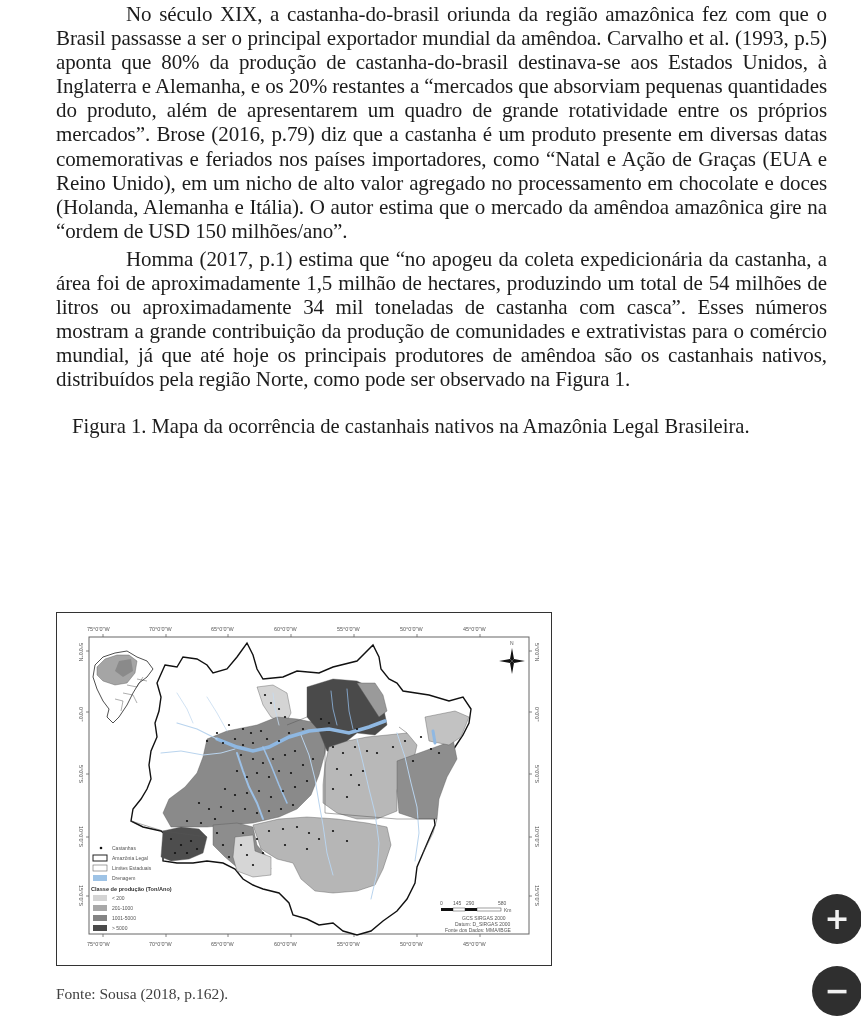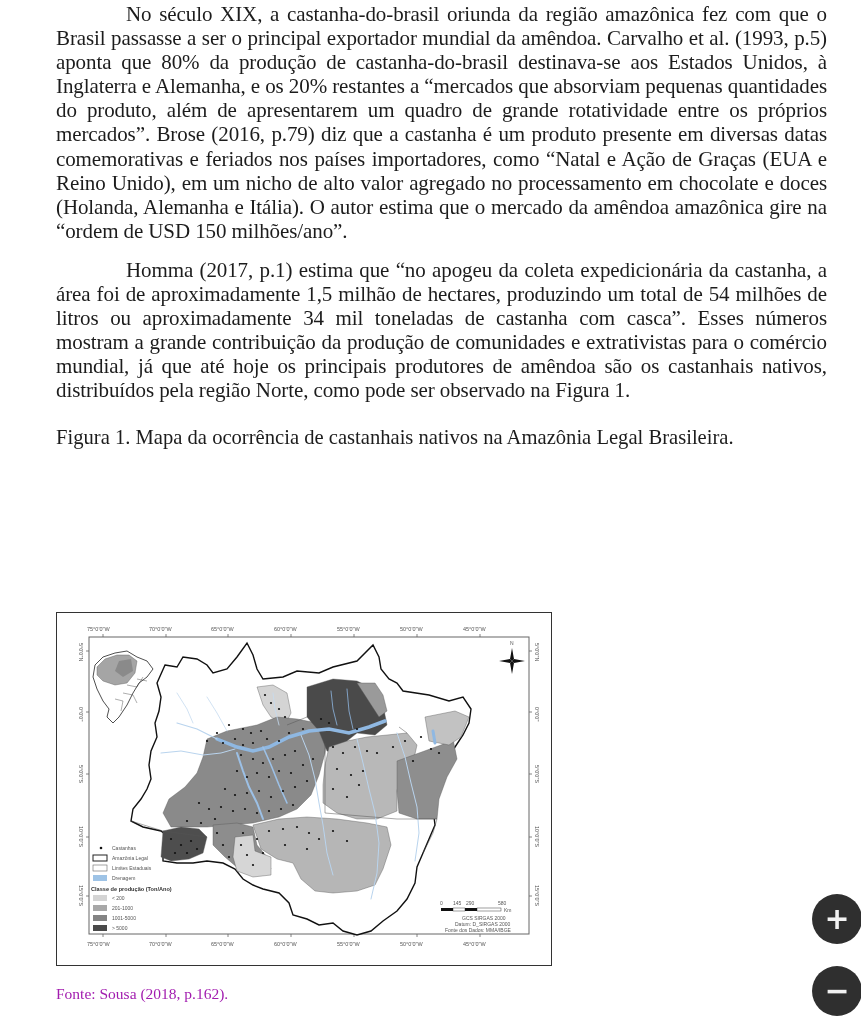--- a/index.html
+++ b/index.html
@@ -8,33 +8,33 @@
     font-family: "Liberation Serif", "DejaVu Serif", serif;
     color: #1c1c1c;
   }
   .page { position: absolute; left: 56px; top: 0; width: 771px; }
   .para {
     margin: 0; font-size: 21px; line-height: 24.1px;
     text-align: justify; text-indent: 70px;
     letter-spacing: -0.1px;
   }
   .para.p1 { padding-top: 2px; }
-  .para.p2 { margin-top: 15px; }
+  .para.p2 { margin-top: 4px; }
   .caption {
-    margin: 22px 0 0 0; font-size: 20.6px; line-height: 24.1px;
+    margin: 22px 0 0 16px; font-size: 20.6px; line-height: 24.1px;
     text-align: justify; text-indent: 0;
   }
   .figure {
     position: absolute; left: 56px; top: 612px; width: 496px; height: 354px;
     border: 1.5px solid #333; background: #fff; box-sizing: border-box;
   }
   .figure svg { position: absolute; left: 0; top: 0; }
   .source {
     position: absolute; left: 56px; top: 985px;
-    font-size: 15.5px; line-height: 18px; color: #a21caf;
+    font-size: 15.5px; line-height: 18px; color: #404040;
   }
   .zoom-btn {
     position: absolute; width: 50px; height: 50px; border-radius: 50%;
     background: #2f2f2f; color: #f2f2f2; border: none;
     display: flex; align-items: center; justify-content: center;
     cursor: pointer;
   }
   .zoom-btn.plus { left: 812px; top: 894px; }
   .zoom-btn.minus { left: 812px; top: 966px; }
   .zoom-btn .glyph { font-family: "DejaVu Sans", sans-serif; font-size: 30px; font-weight: bold; line-height: 1; }

